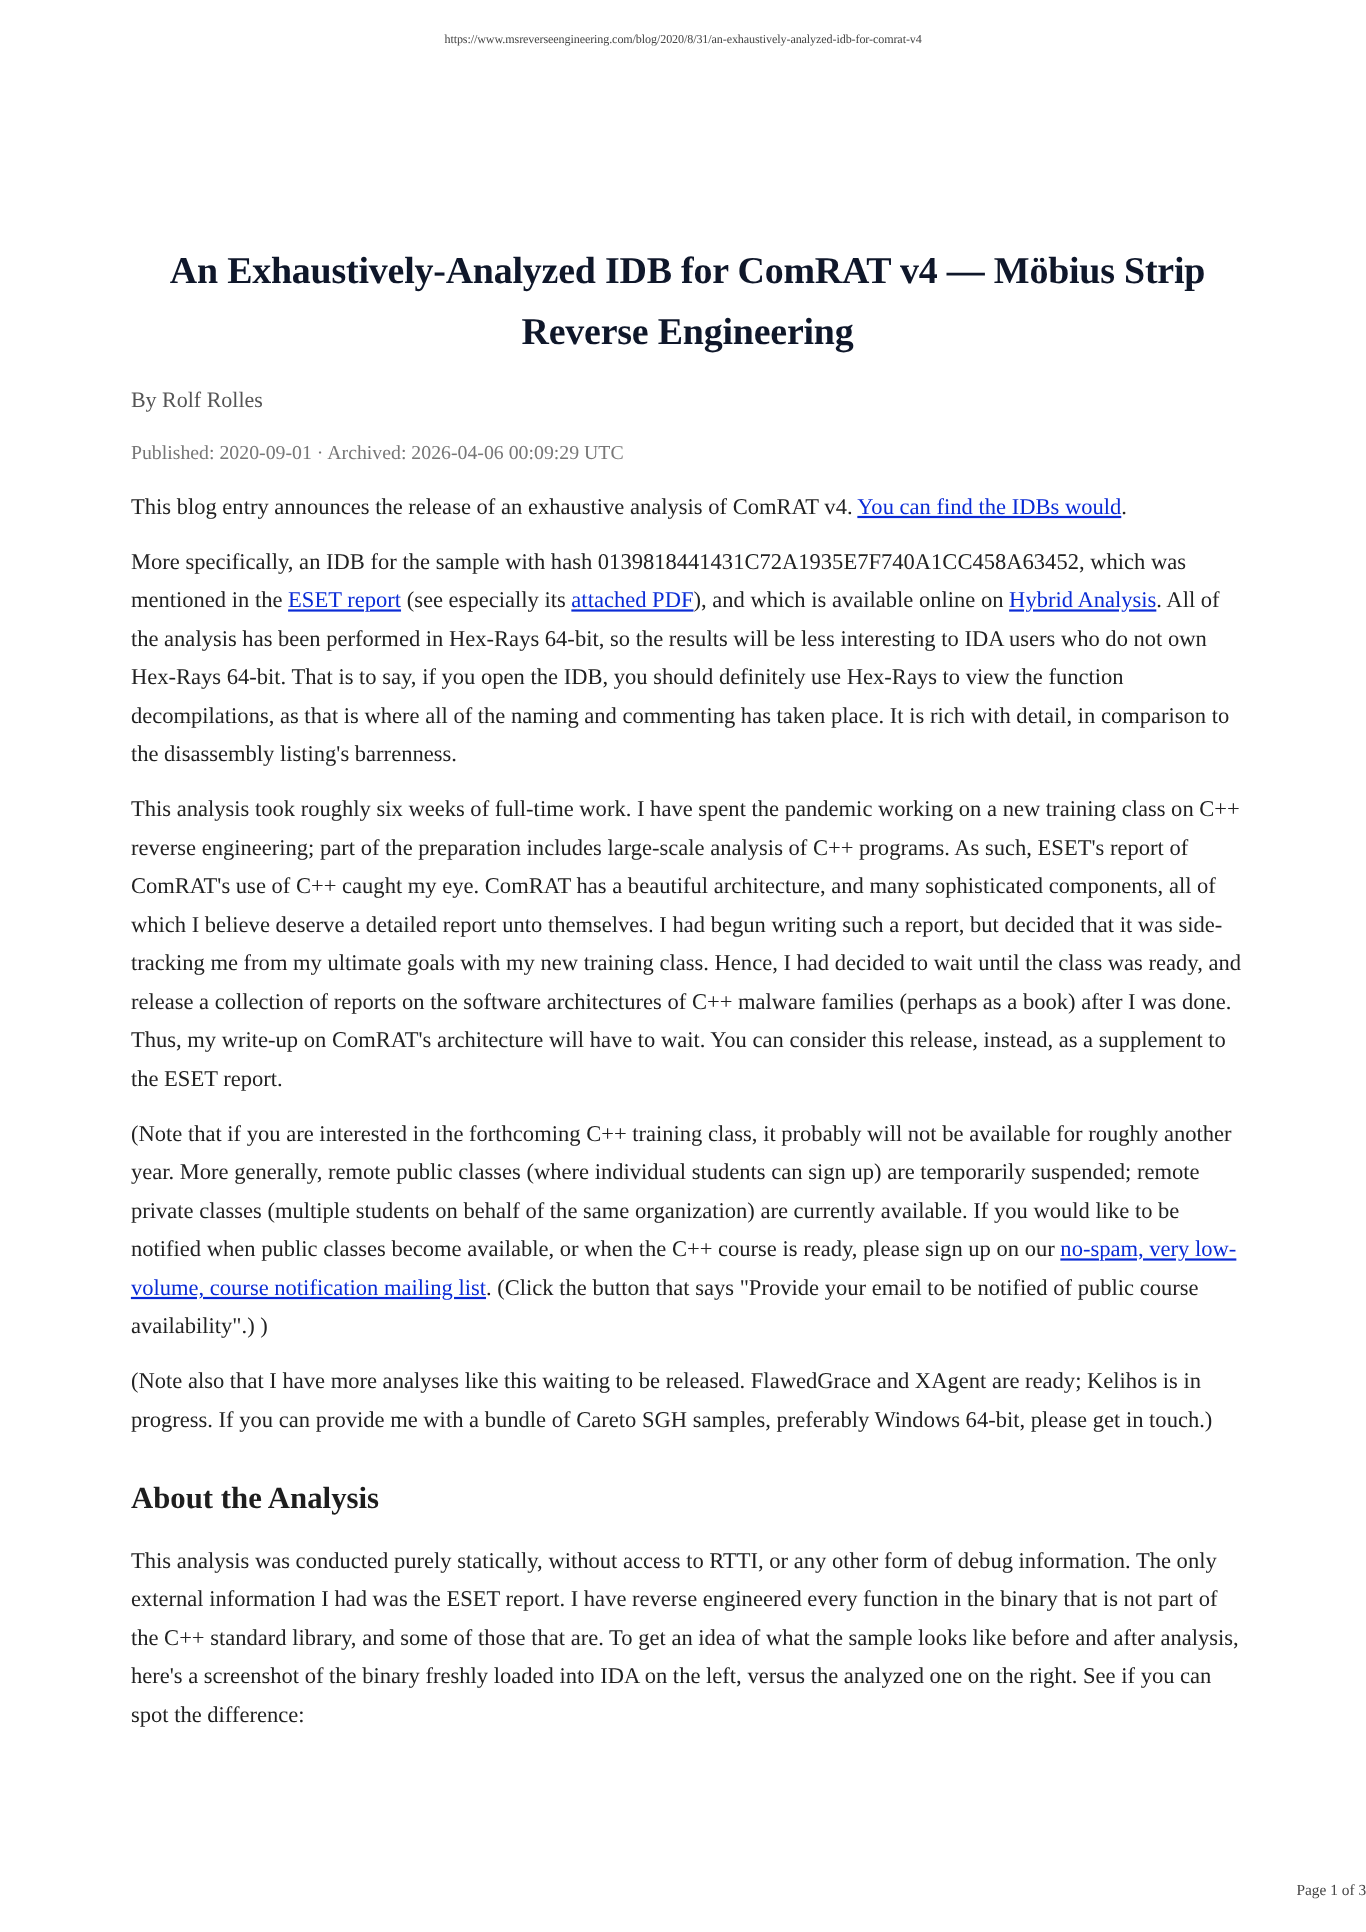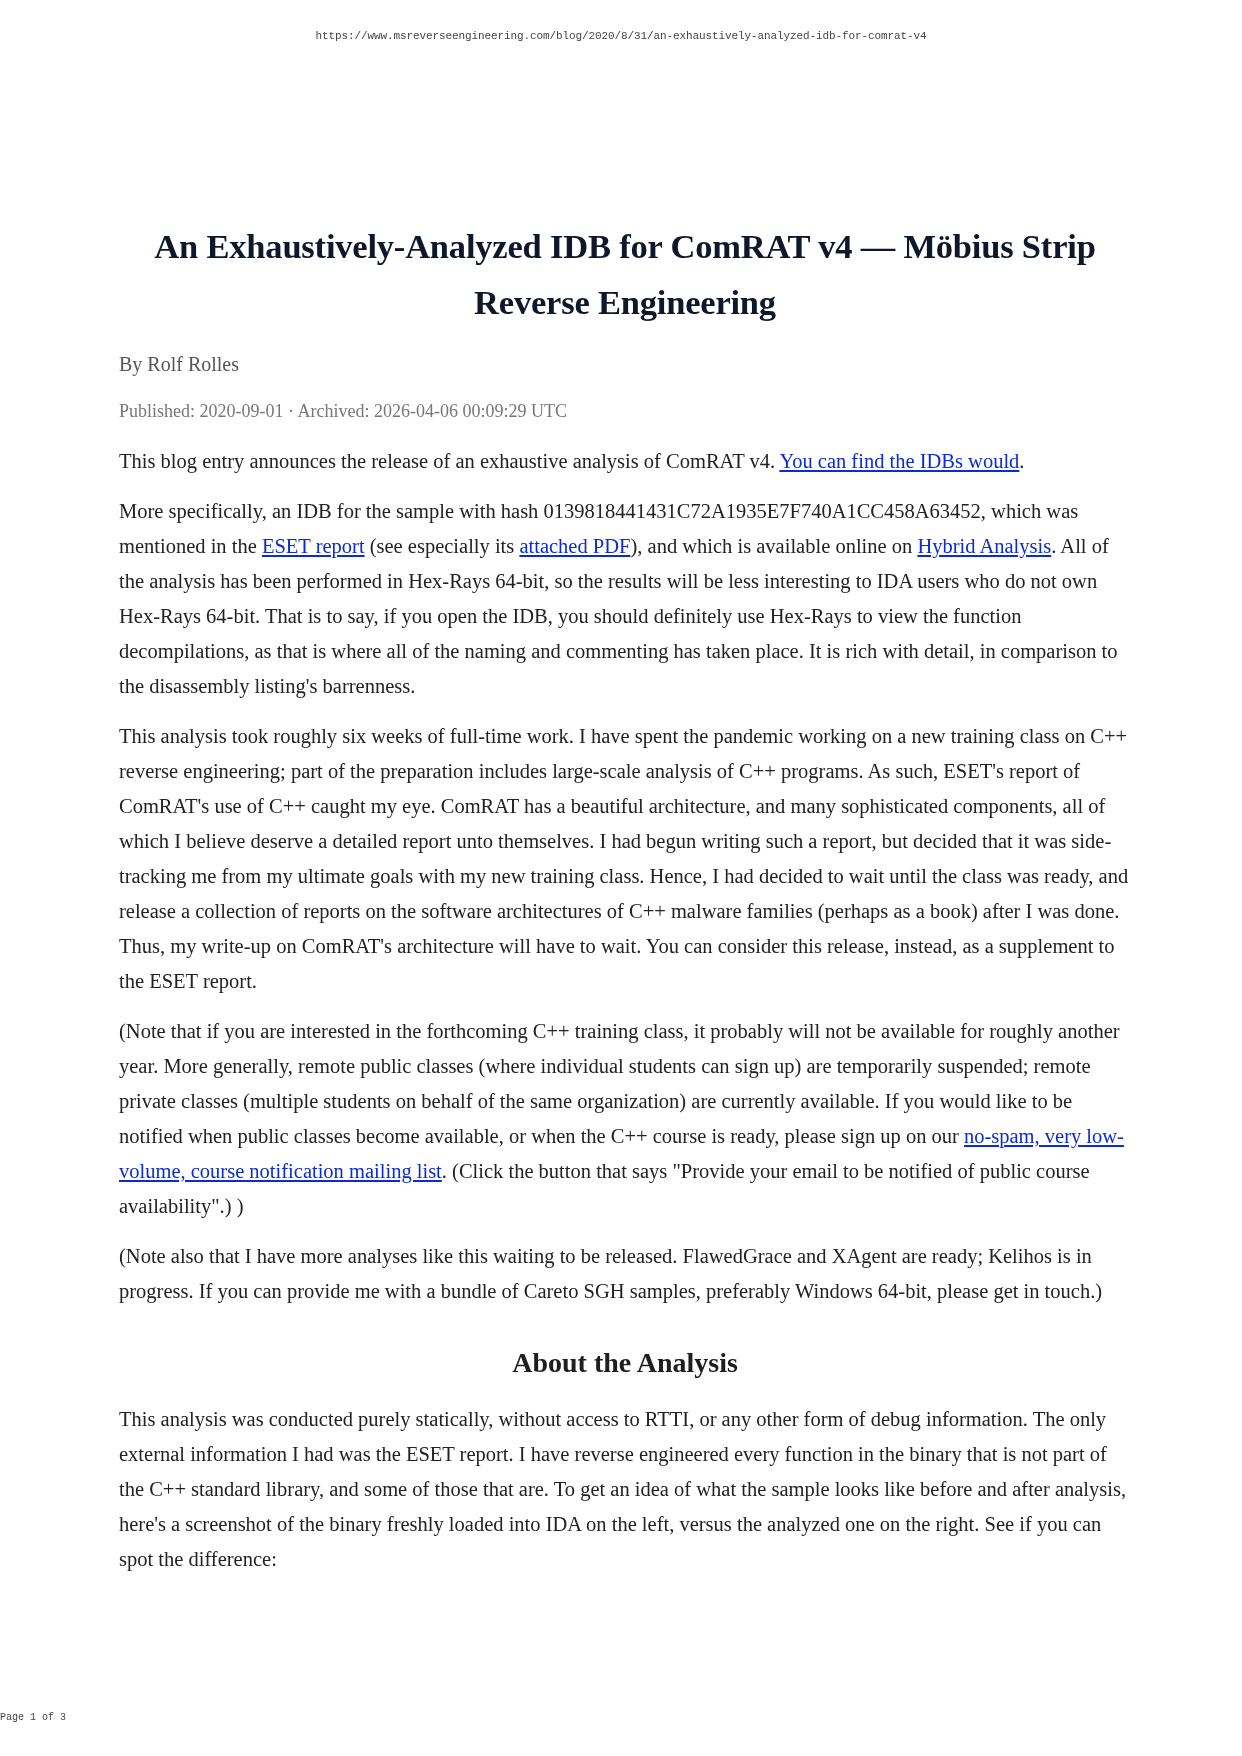--- a/index.html
+++ b/index.html
@@ -10,21 +10,21 @@
       overflow: hidden;
       font-family: "Liberation Serif", "DejaVu Serif", serif;
       color: #222222;
     }
     .page-url {
       position: absolute;
       top: 30px;
       left: 0;
       width: 1242px;
       text-align: center;
-      font-family: Liberation Mono, monospace;
+      font-family: Liberation Serif, serif;
       font-size: 11px;
       color: #444444;
       letter-spacing: -0.1px;
     }
     .content {
       position: absolute;
       top: 206px;
       left: 119px;
       width: 1012px;
     }
@@ -63,31 +63,30 @@
       color: #0a2bd6;
       text-decoration: underline;
     }
     h2.section {
       margin: 34px 0 0 0;
       font-family: "Liberation Serif", "DejaVu Serif", serif;
       font-weight: bold;
       font-size: 28px;
       line-height: 40px;
       color: #1e1e1e;
-      text-align: center;
     }
     p.after-h2 { margin-top: 19px; }
     .footer {
       position: absolute;
       top: 1712px;
       left: 0;
       width: 1242px;
-      text-align: left;
-      font-family: Liberation Mono, monospace;
-      font-size: 10px;
+      text-align: right;
+      font-family: Liberation Serif, serif;
+      font-size: 14px;
       color: #444444;
     }
   </style>
 </head>
 <body>
 
 <div class="page-url">https://www.msreverseengineering.com/blog/2020/8/31/an-exhaustively-analyzed-idb-for-comrat-v4</div>
 
 <div class="content">
   <h1 class="title">An Exhaustively-Analyzed IDB for ComRAT v4 — Möbius Strip Reverse Engineering</h1>

